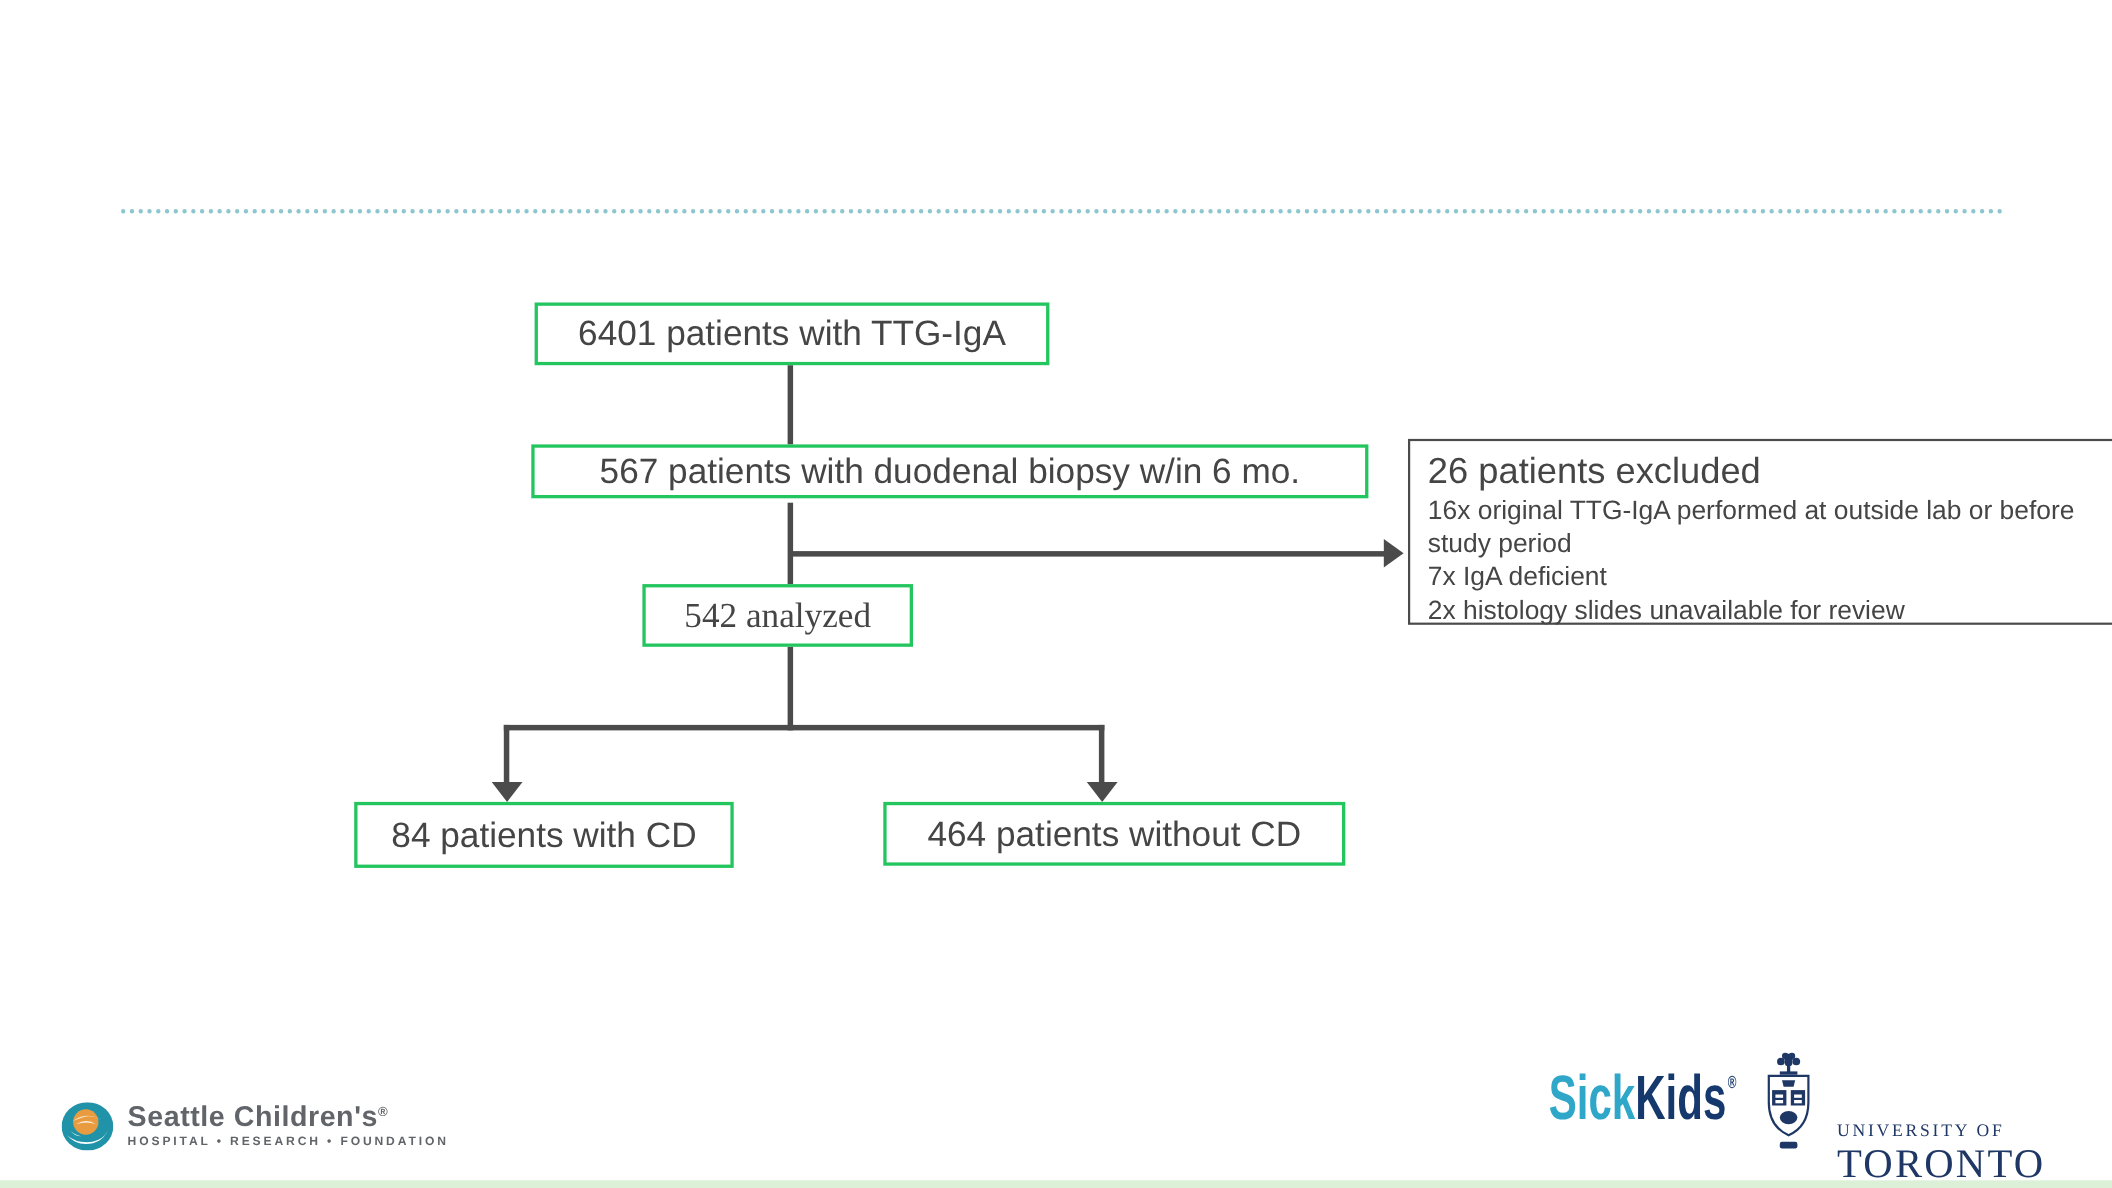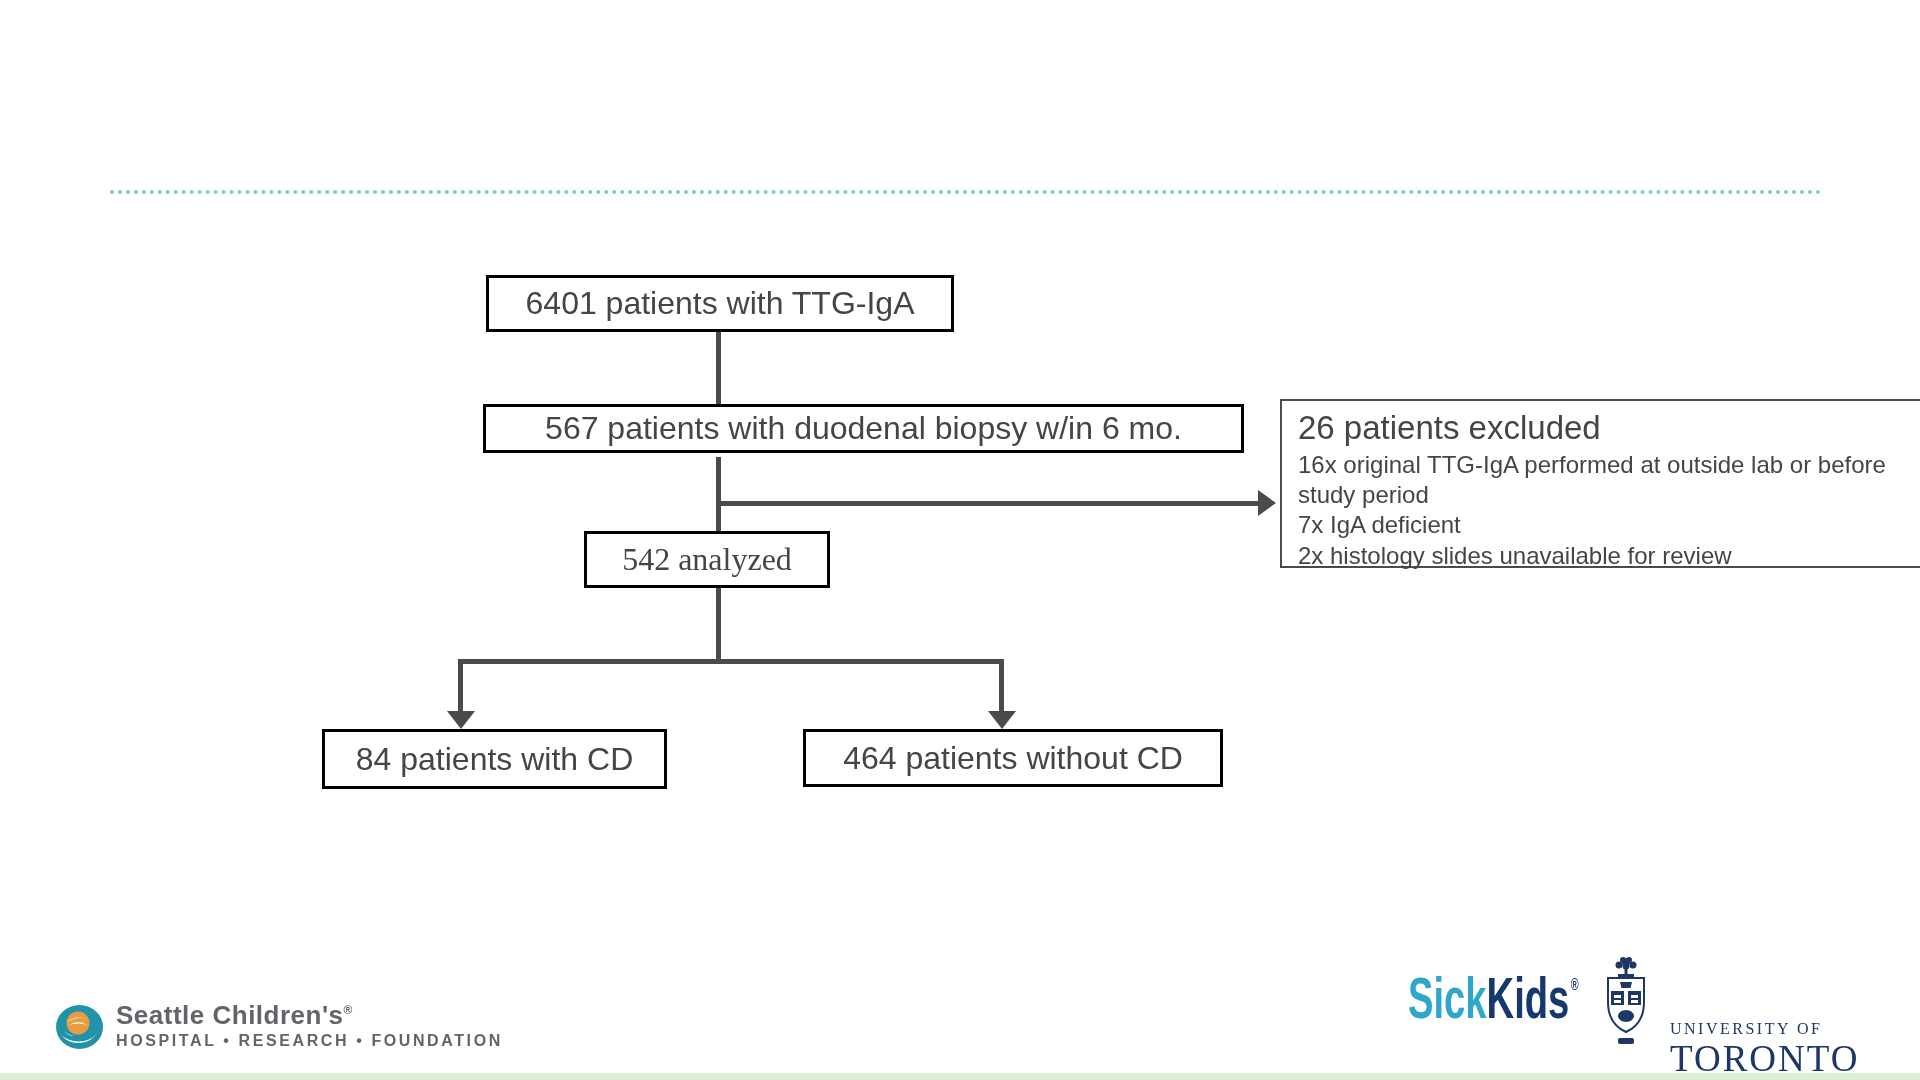--- a/index.html
+++ b/index.html
@@ -8,44 +8,44 @@
 
   
   .title{position:absolute;left:112px;top:30px;width:1500px;margin:0;
          font-size:43px;font-weight:normal;line-height:1.33;color:#1A80A0;}
 
   
   .divider{position:absolute;left:110px;top:190px;width:1712px;height:0;
            border-top:4px dotted #8CC6CF;}
 
   
-  .fbox{position:absolute;box-sizing:border-box;border:3px solid #000000;background:#ffffff;
+  .fbox{position:absolute;box-sizing:border-box;border:3px solid #22c55e;background:#ffffff;
         color:#454545;font-size:32px;display:flex;align-items:center;justify-content:center;
         white-space:nowrap;}
 
   .excluded{position:absolute;box-sizing:border-box;left:1280px;top:399px;width:677px;height:169px;
             border:2px solid #4B4B4B;background:#ffffff;padding:6px 18px 0 16px;color:#454545;}
   .ex-title{font-size:33px;line-height:1.3;}
   .ex-item{font-size:24px;line-height:1.26;}
 
   
   .cline{position:absolute;background:#4B4B4B;}
   .arrow-right{position:absolute;width:0;height:0;
                border-top:13px solid transparent;border-bottom:13px solid transparent;
                border-left:18px solid #4B4B4B;}
   .arrow-down{position:absolute;width:0;height:0;
               border-left:14px solid transparent;border-right:14px solid transparent;
               border-top:18px solid #4B4B4B;}
 
   
-  .seattle{position:absolute;left:56px;top:1002px;display:flex;align-items:flex-end;gap:13px;}
+  .seattle{position:absolute;left:56px;top:1002px;display:flex;align-items:flex-start;gap:13px;}
   .sc-text{display:flex;flex-direction:column;}
   .sc-name{font-size:26px;font-weight:bold;color:#616469;letter-spacing:0.5px;line-height:1;}
   .sc-name sup{font-size:12px;}
-  .sc-tag{font-size:16px;font-weight:bold;color:#616469;letter-spacing:2.6px;margin-top:5px;line-height:1;}
+  .sc-tag{font-size:11px;font-weight:bold;color:#616469;letter-spacing:2.6px;margin-top:5px;line-height:1;}
 
   .sickkids{position:absolute;left:1408px;top:970px;font-size:57px;font-weight:bold;line-height:1;
             transform:scaleX(0.67);transform-origin:left top;white-space:nowrap;}
   .sk-1{color:#2FA7C9;}
   .sk-2{color:#16396D;}
   .sk-reg{font-size:16px;color:#16396D;vertical-align:28px;margin-left:2px;}
 
   .crest{position:absolute;left:1604px;top:954px;}
   .uoft{position:absolute;left:1670px;top:982px;color:#1E3765;
         font-family:"Liberation Serif",serif;}

